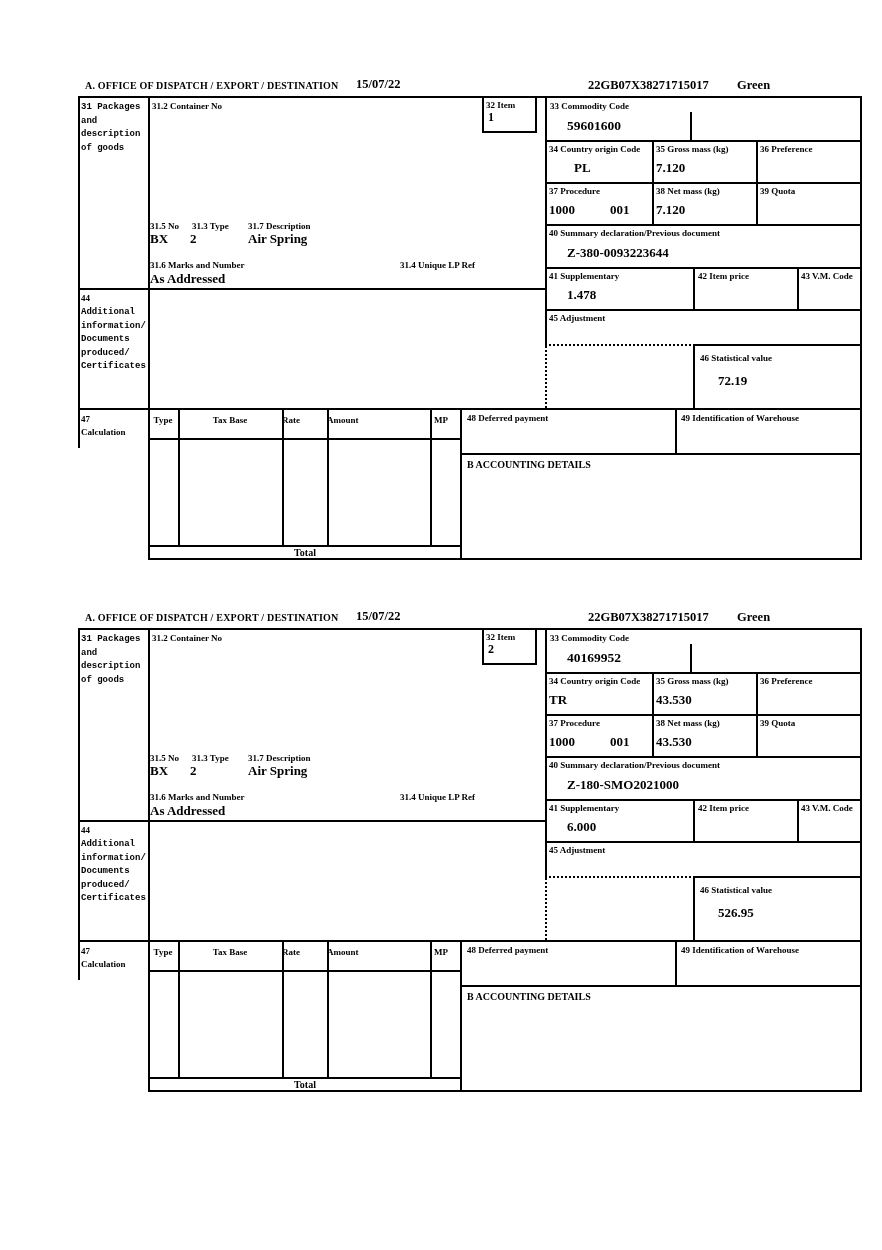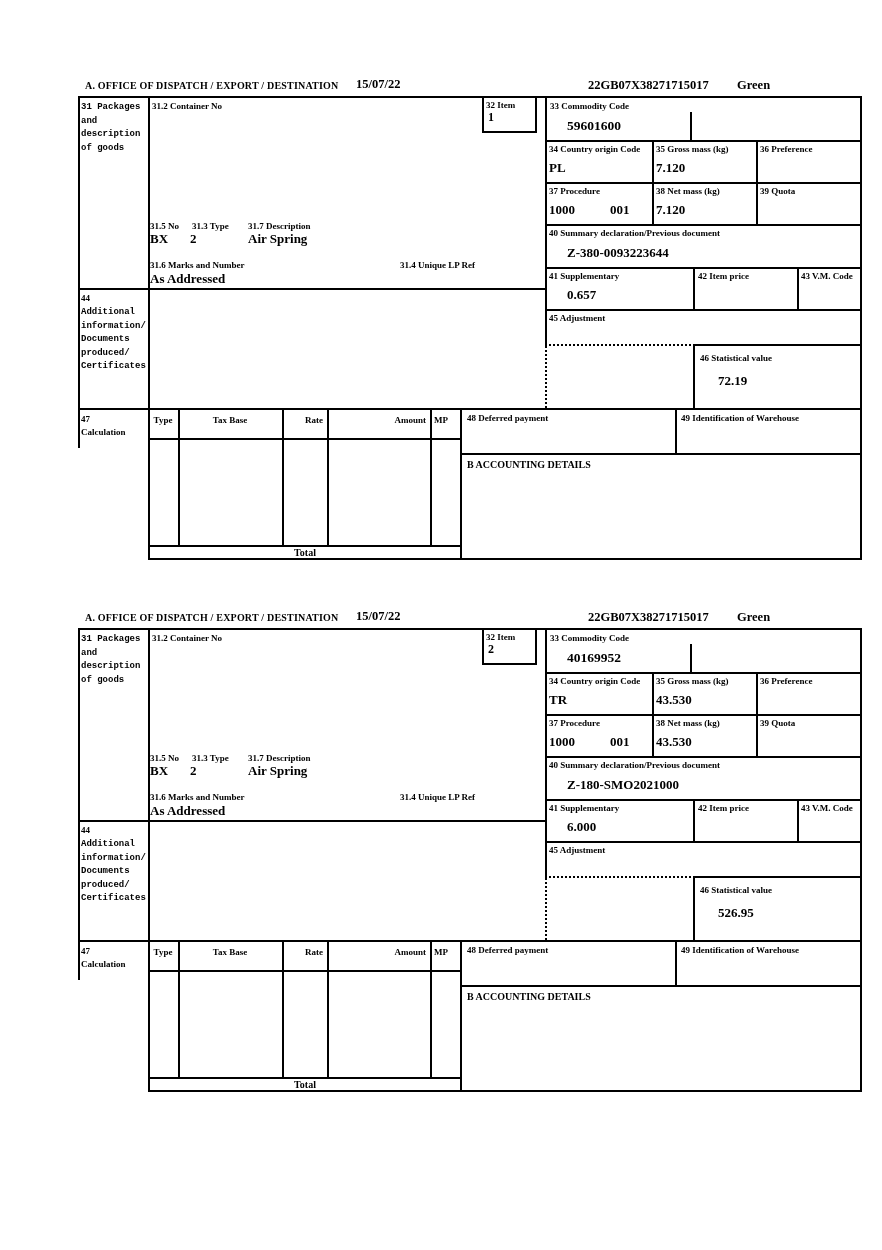--- a/index.html
+++ b/index.html
@@ -12,21 +12,21 @@
   .hl{position:absolute;background:#000;height:2px;}
   .vl{position:absolute;background:#000;width:2px;}
   .hd{position:absolute;height:0;border-top:2px dotted #000;}
   .vd{position:absolute;width:0;border-left:2px dotted #000;}
   .lbl{position:absolute;font-size:9px;line-height:1.25;white-space:nowrap;}
   .lblw{position:absolute;font-size:9px;line-height:1.5;white-space:normal;font-family:Liberation Mono, monospace;}
   .val{position:absolute;font-size:13px;line-height:1;white-space:nowrap;}
   .hdr{position:absolute;font-size:10px;white-space:nowrap;letter-spacing:0.2px;}
   .hdr2{position:absolute;font-size:12.5px;white-space:nowrap;}
   .ctr{text-align:center;}
-  .rgt{text-align:right;}
+  .rgt{}
 </style>
 </head>
 <body>
 
 <div id="page">
   <div class="section" style="top: 0px;">
 
     <div class="hdr" style="left:85px;top:80px;">A.  OFFICE OF DISPATCH / EXPORT / DESTINATION</div>
     <div class="hdr2" style="left:356px;top:77px;">15/07/22</div>
     <div class="hdr2" style="left:588px;top:78px;">22GB07X38271715017</div>
@@ -73,37 +73,37 @@
     <div class="lblw" style="left:81px;top:101px;width:64px;">31 Packages and description of goods</div>
     <div class="lbl" style="left:152px;top:101px;">31.2 Container No</div>
 
     <div class="lbl" style="left:486px;top:100px;">32 Item</div>
     <div class="val" style="left:488px;top:111px;font-size:12px;">1</div>
 
     <div class="lbl" style="left:550px;top:101px;">33 Commodity Code</div>
     <div class="val" style="left:567px;top:119px;font-size:13.5px;">59601600</div>
 
     <div class="lbl" style="left:549px;top:144px;">34 Country origin Code</div>
-    <div class="val" style="left:549px;top:161px;">PL</div>
+    <div class="val" style="left:574px;top:161px;">PL</div>
     <div class="lbl" style="left:656px;top:144px;">35 Gross mass (kg)</div>
     <div class="val" style="left:656px;top:161px;">7.120</div>
     <div class="lbl" style="left:760px;top:144px;">36 Preference</div>
 
     <div class="lbl" style="left:549px;top:186px;">37 Procedure</div>
     <div class="val" style="left:549px;top:203px;">1000</div>
     <div class="val" style="left:610px;top:203px;">001</div>
     <div class="lbl" style="left:656px;top:186px;">38 Net mass (kg)</div>
     <div class="val" style="left:656px;top:203px;">7.120</div>
     <div class="lbl" style="left:760px;top:186px;">39 Quota</div>
 
     <div class="lbl" style="left:549px;top:228px;">40 Summary declaration/Previous document</div>
     <div class="val" style="left:567px;top:246px;">Z-380-0093223644</div>
 
     <div class="lbl" style="left:549px;top:271px;">41 Supplementary</div>
-    <div class="val" style="left:567px;top:288px;">0.657</div>
+    <div class="val" style="left:567px;top:288px;">1.478</div>
     <div class="lbl" style="left:698px;top:271px;">42 Item price</div>
     <div class="lbl" style="left:801px;top:271px;">43 V.M. Code</div>
 
     <div class="lbl" style="left:549px;top:313px;">45 Adjustment</div>
     <div class="lbl" style="left:700px;top:353px;">46 Statistical value</div>
     <div class="val" style="left:718px;top:374px;">72.19</div>
 
     <div class="lbl" style="left:150px;top:221px;">31.5 No</div>
     <div class="lbl" style="left:192px;top:221px;">31.3 Type</div>
     <div class="lbl" style="left:248px;top:221px;">31.7 Description</div>

